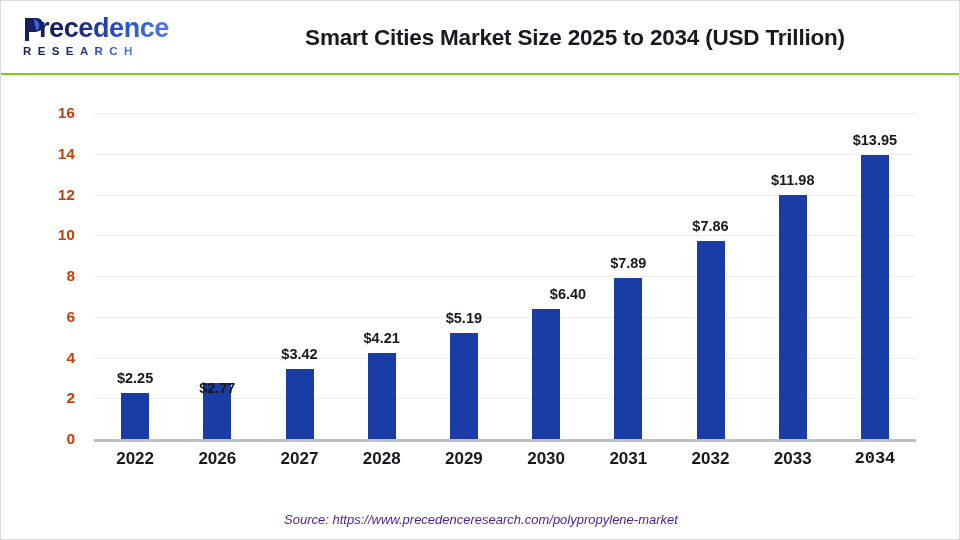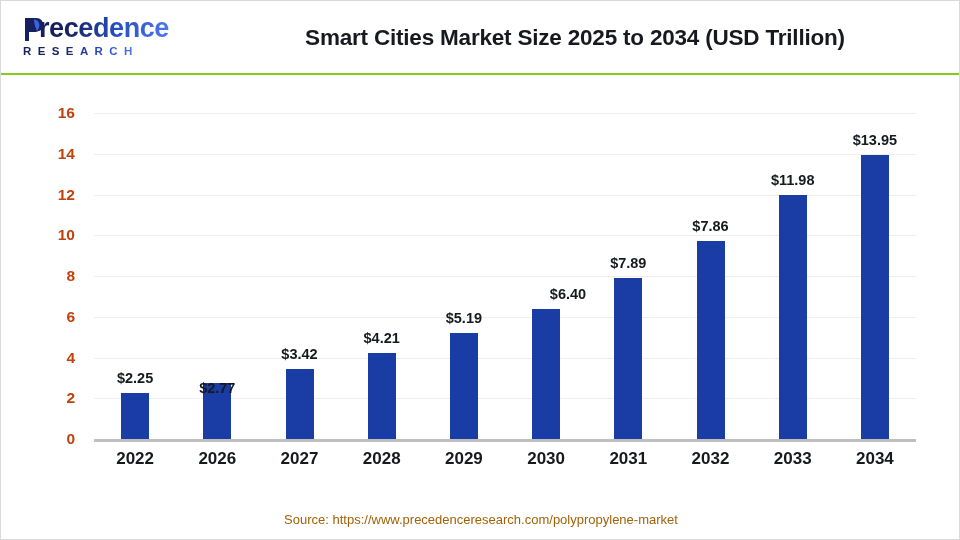--- a/index.html
+++ b/index.html
@@ -149,21 +149,22 @@
     top: 374px;
   }
 
   #source-note {
     position: absolute;
     left: 0;
     right: 0;
     top: 437px;
     text-align: center;
     font-size: 13px;
-    color: #a16207;
+    color: #4c1d95;
+    font-style: italic;
   }
 </style>
 </head>
 <body>
 
 <div id="chart-card">
 
   <div id="header">
 
     <div id="brand-logo">
@@ -226,18 +227,18 @@
     <div id="x-axis">
         <div class="x-tick-label" style="left: 89.1px;">2022</div>
         <div class="x-tick-label" style="left: 171.3px;">2026</div>
         <div class="x-tick-label" style="left: 253.5px;">2027</div>
         <div class="x-tick-label" style="left: 335.7px;">2028</div>
         <div class="x-tick-label" style="left: 417.9px;">2029</div>
         <div class="x-tick-label" style="left: 500.1px;">2030</div>
         <div class="x-tick-label" style="left: 582.3px;">2031</div>
         <div class="x-tick-label" style="left: 664.5px;">2032</div>
         <div class="x-tick-label" style="left: 746.7px;">2033</div>
-        <div class="x-tick-label" style="left: 828.9px;">2034</div>
+        <div class="x-tick-label" style="left: 828.9px; font-family: Liberation Mono, monospace;">2034</div>
       </div>
     <div id="source-note">Source: https://www.precedenceresearch.com/polypropylene-market</div>
   </div>
 
 </div>
 
 </body></html>

